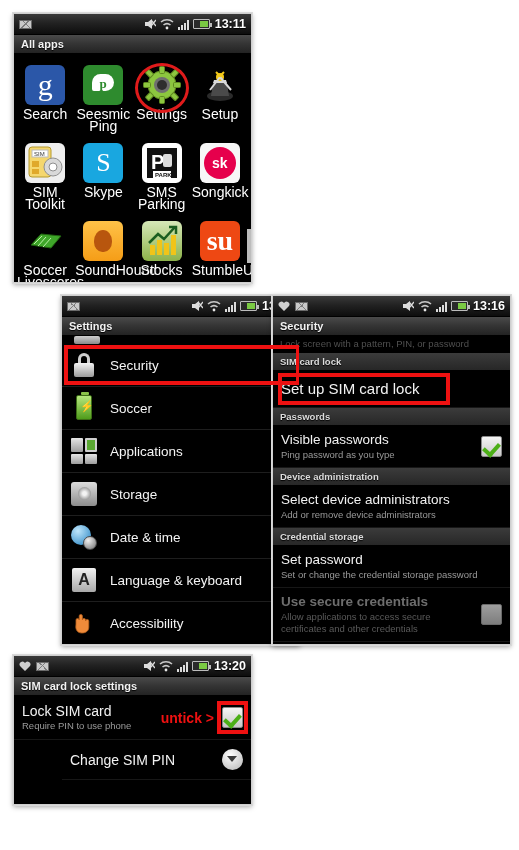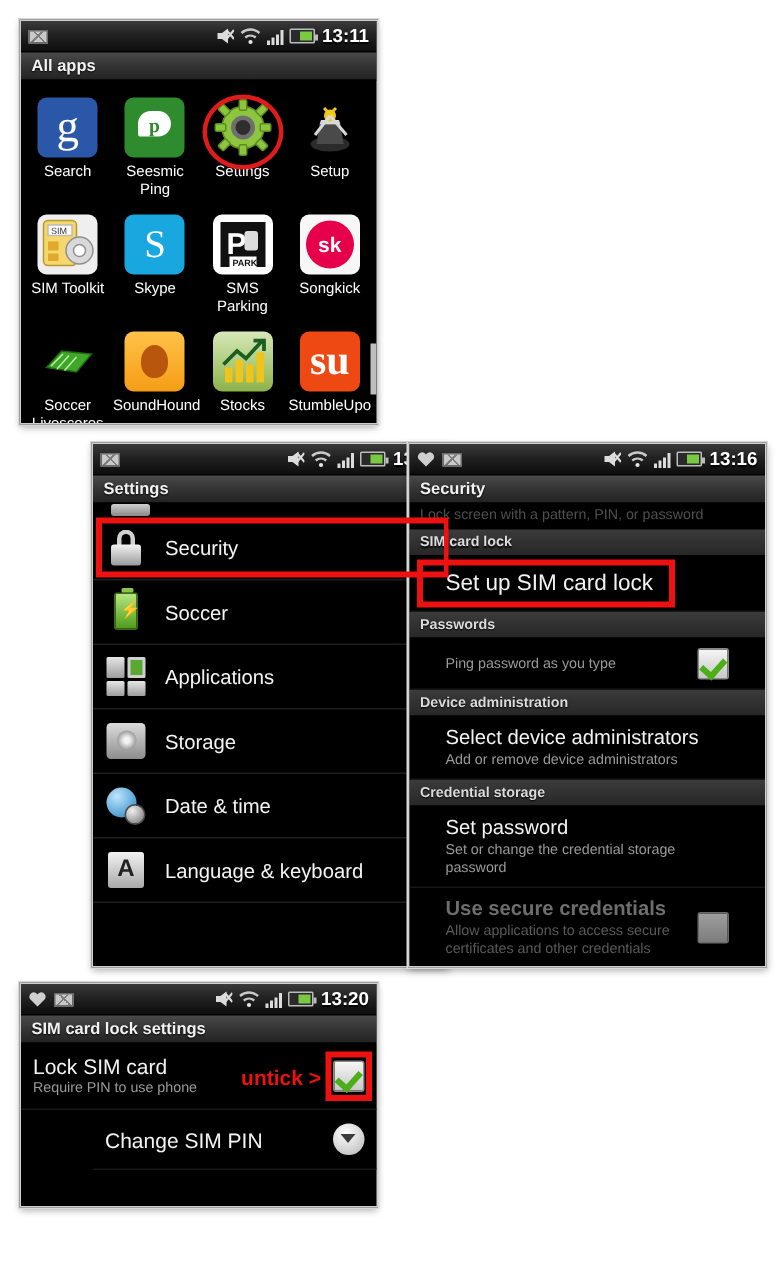--- a/index.html
+++ b/index.html
@@ -50,21 +50,21 @@
     height:19px;background:linear-gradient(180deg,#4a4a4a 0%,#343434 50%,#232323 100%);
     color:#f2f2f2;font-size:11px;font-weight:bold;display:flex;align-items:center;
     padding-left:7px;box-sizing:border-box;border-bottom:1px solid #000;
     text-shadow:0 1px 1px #000;
   }
 
   
   .grid{padding:6px 2px 0 2px;display:flex;flex-wrap:wrap;}
   .app{width:25%;box-sizing:border-box;text-align:center;padding:5px 1px 6px 1px;position:relative;}
   .app .appicon{width:40px;height:40px;margin:0 auto;position:relative;border-radius:6px;}
-  .app .applabel{color:#fff;font-size:10px;line-height:11.5px;margin-top:4px;
+  .app .applabel{color:#fff;font-size:14px;line-height:11.5px;margin-top:4px;
                  text-shadow:0 1px 1px #000;display:block;}
   .ring{position:absolute;left:50%;top:3px;transform:translateX(-50%);
         width:48px;height:44px;border:3px solid #e01b1b;border-radius:50%;z-index:5;}
   
   .ic-google{background:#2b57a8;border-radius:4px;color:#fff;font-family:"Liberation Serif",serif;
              font-size:30px;line-height:40px;font-weight:normal;}
   .ic-seesmic{background:#2e8b2e;border-radius:4px;position:relative;}
   .ic-seesmic:after{content:"";position:absolute;left:9px;top:9px;width:22px;height:17px;
     background:#fff;border-radius:9px 9px 9px 2px;}
   .ic-seesmic b{position:absolute;left:16px;top:11px;color:#2e8b2e;font-size:13px;z-index:2;font-family:"Liberation Serif",serif;}
@@ -115,21 +115,21 @@
   .i-date .clk{position:absolute;right:0;bottom:0;width:14px;height:14px;border-radius:50%;
                background:radial-gradient(circle at 35% 30%,#f0f0f0,#707070);border:1px solid #4a4a4a;box-sizing:border-box;}
   .i-lang{width:24px;height:24px;margin:2px auto;background:linear-gradient(180deg,#f2f2f2,#a9a9a9);
           border-radius:2px;color:#222;font-size:16px;font-weight:bold;line-height:24px;text-align:center;}
 
   
   .hdr{background:linear-gradient(180deg,#3b3b3b,#272727);color:#dcdcdc;font-size:9.5px;font-weight:bold;
        padding:3px 7px;border-bottom:1px solid #000;text-shadow:0 1px 1px #000;}
   .faded{color:#4f4f4f;font-size:9.5px;padding:2px 7px 4px 7px;background:#000;
          overflow:hidden;white-space:nowrap;}
-  .srow{padding:6px 24px;border-bottom:1px solid #171717;display:flex;align-items:center;position:relative;background:#000;}
+  .srow{padding:6px 8px;border-bottom:1px solid #171717;display:flex;align-items:center;position:relative;background:#000;}
   .srow .stitle{color:#f2f2f2;font-size:13.5px;line-height:16px;text-shadow:0 1px 1px #000;}
   .srow .ssub{color:#9a9a9a;font-size:9.5px;line-height:12px;margin-top:1px;}
   .srow.dim .stitle{color:#6d6d6d;font-weight:bold;}
   .srow.dim .ssub{color:#5a5a5a;}
   .srow .col{flex:1;min-width:0;}
   .chk{width:21px;height:21px;flex:0 0 21px;border-radius:2px;
        background:linear-gradient(180deg,#f5f5f5,#c8c8c8);border:1px solid #8a8a8a;box-sizing:border-box;
        position:relative;margin-left:6px;}
   .chk.on:after{content:"";position:absolute;left:4px;top:3px;width:7px;height:12px;border:solid #4caf17;
        border-width:0 4px 4px 0;transform:rotate(42deg);}
@@ -379,20 +379,28 @@
       <span class="rowtext">Date &amp; time</span>
     </div>
 
     <div class="row">
       <div class="rowicon">
           <div class="i-lang">A</div>
         </div>
       <span class="rowtext">Language &amp; keyboard</span>
     </div>
 
+    <div class="row">
+      <div class="rowicon">
+        <svg width="26" height="26" viewBox="0 0 26 26">
+          <path d="M6 15 v-4 a1.6 1.6 0 0 1 3.2 0 v-4 a1.6 1.6 0 0 1 3.2 0 v4 a1.6 1.6 0 0 1 3.2 0 v1 a1.6 1.6 0 0 1 3.2 0 v6 c0 4 -3 6 -7 6 c-4 0 -6 -3 -6 -6 z" fill="#f08b3a" stroke="#b5601c" stroke-width="0.8"></path>
+        </svg>
+      </div>
+      <span class="rowtext">Accessibility</span>
+    </div>
 
   </div>
 </div>
 
 <div class="phone" id="p3" style="left:272px;top:295px;width:237px;height:348px;">
 
   <div class="statusbar">
     <div class="sb-left">
       <svg width="12" height="11" class="heart">
         <path d="M6 10 L1 5 A2.6 2.6 0 0 1 6 2 A2.6 2.6 0 0 1 11 5 z" fill="#cfcfcf"></path>
@@ -430,20 +438,21 @@
   <div class="srow" style="padding-top:10px;padding-bottom:10px;">
     <div class="redbox" style="left:5px;right:60px;top:2px;bottom:2px;"></div>
     <div class="col">
       <div class="stitle" style="font-size:15px;">Set up SIM card lock</div>
     </div>
   </div>
 
   <div class="hdr">Passwords</div>
   <div class="srow">
     <div class="col">
+      <div class="stitle">Visible passwords</div>
       <div class="ssub">Ping password as you type</div>
     </div>
     <div class="chk on"></div>
   </div>
 
   <div class="hdr">Device administration</div>
   <div class="srow">
     <div class="col">
       <div class="stitle">Select device administrators</div>
       <div class="ssub">Add or remove device administrators</div>

